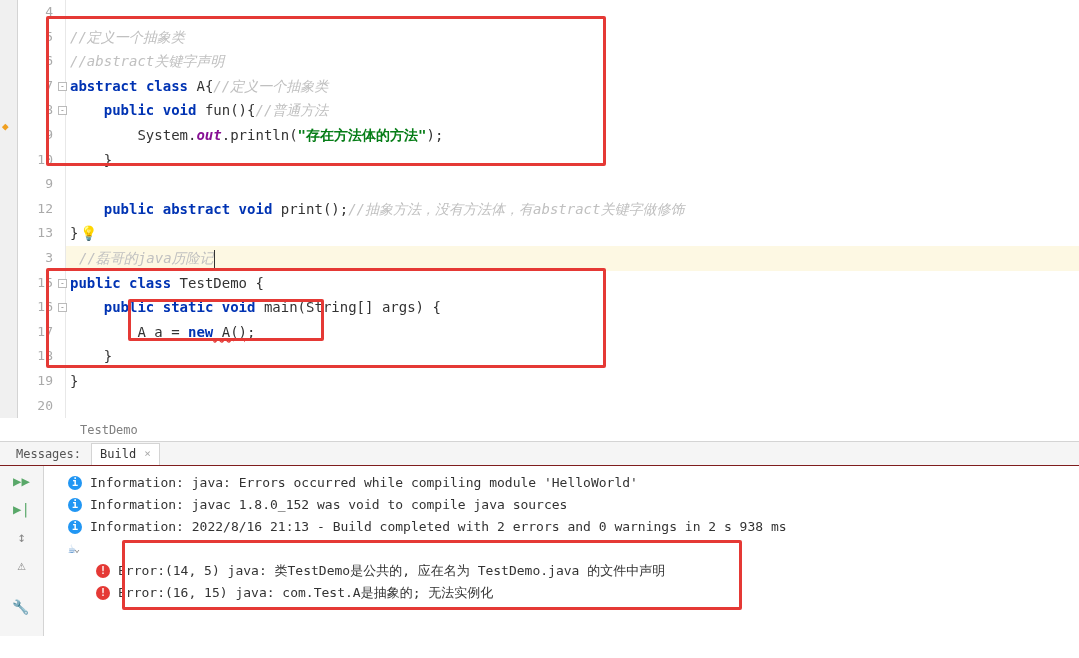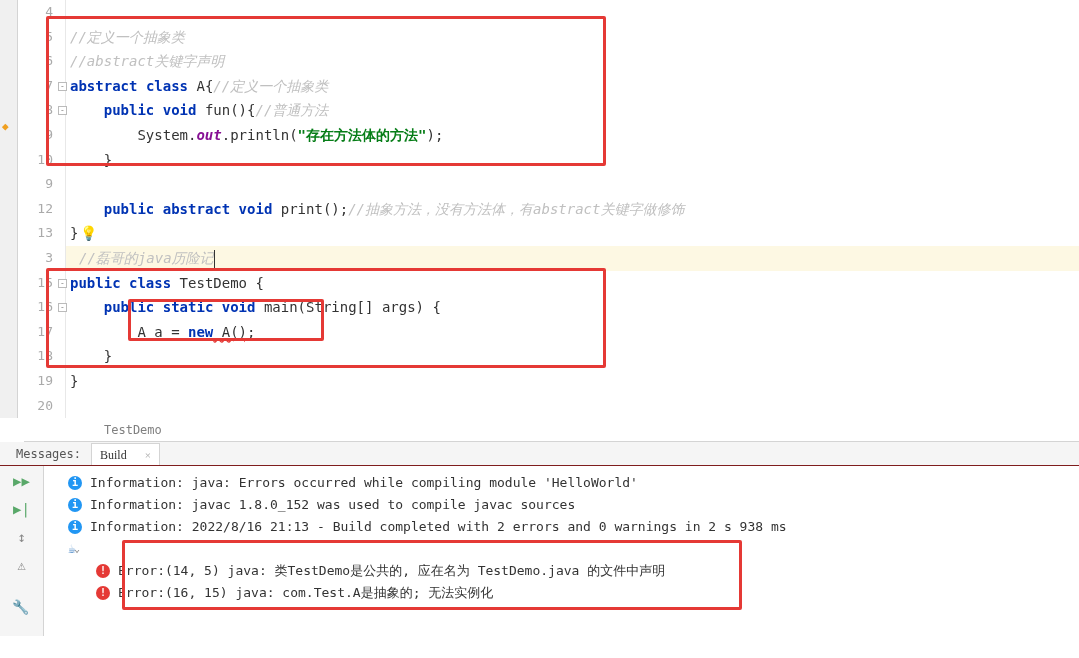--- a/index.html
+++ b/index.html
@@ -97,21 +97,20 @@
   }
 
   .breadcrumb {
     height: 24px;
     line-height: 24px;
     padding-left: 80px;
     font-size: 12px;
     color: #808080;
     border-bottom: 1px solid #d4d4d4;
     background: #fff;
-    margin-left: 24px;
   }
 
   .messages-header {
     height: 24px;
     line-height: 24px;
     display: flex;
     align-items: center;
     border-bottom: 1px solid #7f1d1d;
     background: #f5f5f5;
     font-size: 12px;
@@ -121,25 +120,24 @@
     color: #555;
   }
   .tab {
     padding: 0 8px;
     height: 22px;
     line-height: 22px;
     background: #fff;
     border: 1px solid #d4d4d4;
     border-bottom: none;
     display: flex;
-    align-items: flex-start;
-    gap: 18px;
+    align-items: flex-end;
+    gap: 8px;
     font-size: 12px;
     color: #333;
-    font-family: Liberation Serif, serif;
   }
   .tab .close-x { color: #aaa; font-size: 11px; cursor: pointer; }
 
   .tool-window {
     display: flex;
     height: 170px;
   }
   .tw-sidebar {
     width: 44px;
     background: #f5f5f5;
@@ -271,21 +269,21 @@
     <div style="height:8px"></div>
     <div class="tw-icon gray">🔧</div>
   </div>
   <div class="tw-content">
     <div class="msg-line">
       <span class="icon-info">i</span>
       <span>Information: java: Errors occurred while compiling module 'HelloWorld'</span>
     </div>
     <div class="msg-line">
       <span class="icon-info">i</span>
-      <span>Information: javac 1.8.0_152 was used to compile javac sources</span>
+      <span>Information: javac 1.8.0_152 was void to compile java sources</span>
     </div>
     <div class="msg-line">
       <span class="icon-info">i</span>
       <span>Information: 2022/8/16 21:13 - Build completed with 2 errors and 0 warnings in 2 s 938 ms</span>
     </div>
     <div class="msg-line bold" style="position:relative">
       <span class="tree-toggle">⌄</span>
       <span class="icon-file">☕</span>
     </div>
     <div class="msg-line indent">

